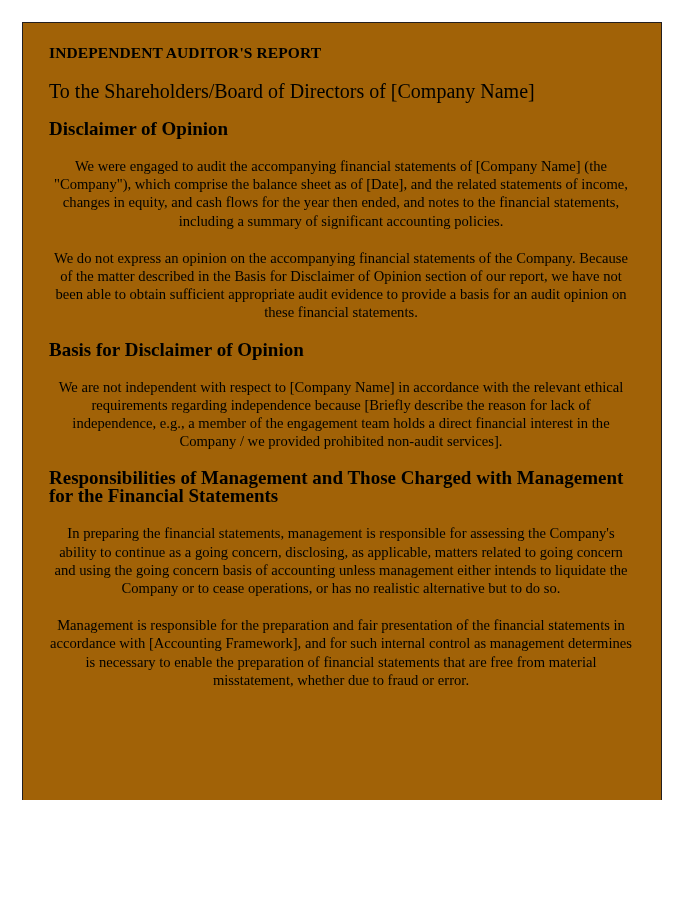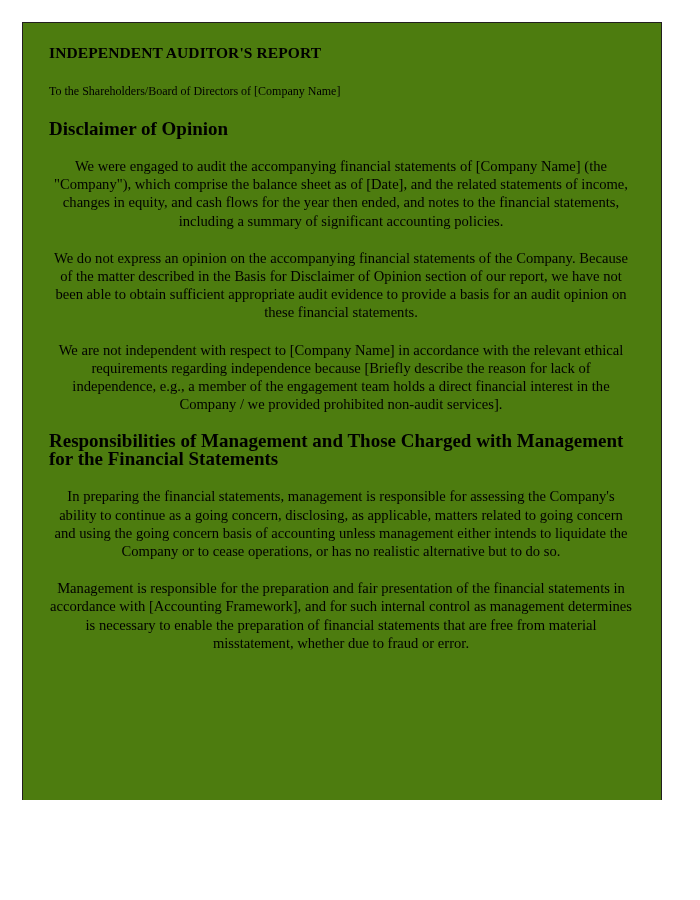--- a/index.html
+++ b/index.html
@@ -21,21 +21,21 @@
     position: absolute;
     left: 22px;
     top: 22px;
     width: 640px;
     height: 778px;
     border-left: 1.5px solid #231f20;
     border-top: 1.5px solid #231f20;
     border-right: 1.5px solid #231f20;
     border-bottom: none;
     box-sizing: border-box;
-    background: #4d7c0f;
+    background: #a16207;
     overflow: hidden;
   }
 
   .page-body {
     position: absolute;
     left: 26px;
     top: 20px;
     width: 584px;
     height: 758px;
     overflow: hidden;
@@ -43,21 +43,21 @@
 
   .doc-title {
     font-size: 15.5px;
     font-weight: bold;
     line-height: 19px;
     letter-spacing: 0.1px;
     margin: 0 0 20px 0;
   }
 
   .addressee {
-    font-size: 12px;
+    font-size: 20px;
     line-height: 18px;
     margin: 0 0 20px 0;
   }
 
   .section-heading {
     font-size: 19px;
     font-weight: bold;
     line-height: 18px;
     margin: 0 0 19px 0;
   }
@@ -84,20 +84,21 @@
   <div class="page-body">
 
     <h1 class="doc-title">INDEPENDENT AUDITOR'S REPORT</h1>
 
     <p class="addressee">To the Shareholders/Board of Directors of [Company Name]</p>
 
     <h2 class="section-heading">Disclaimer of Opinion</h2>
     <p class="body-para">We were engaged to audit the accompanying financial statements of [Company Name] (the "Company"), which comprise the balance sheet as of [Date], and the related statements of income, changes in equity, and cash flows for the year then ended, and notes to the financial statements, including a summary of significant accounting policies.</p>
     <p class="body-para">We do not express an opinion on the accompanying financial statements of the Company. Because of the matter described in the Basis for Disclaimer of Opinion section of our report, we have not been able to obtain sufficient appropriate audit evidence to provide a basis for an audit opinion on these financial statements.</p>
 
+    <h2 class="section-heading">Basis for Disclaimer of Opinion</h2>
     <p class="body-para">We are not independent with respect to [Company Name] in accordance with the relevant ethical requirements regarding independence because [Briefly describe the reason for lack of independence, e.g., a member of the engagement team holds a direct financial interest in the Company / we provided prohibited non-audit services].</p>
 
     <h2 class="section-heading two-line">Responsibilities of Management and Those Charged with Management for the Financial Statements</h2>
     <p class="body-para">In preparing the financial statements, management is responsible for assessing the Company's ability to continue as a going concern, disclosing, as applicable, matters related to going concern and using the going concern basis of accounting unless management either intends to liquidate the Company or to cease operations, or has no realistic alternative but to do so.</p>
     <p class="body-para">Management is responsible for the preparation and fair presentation of the financial statements in accordance with [Accounting Framework], and for such internal control as management determines is necessary to enable the preparation of financial statements that are free from material misstatement, whether due to fraud or error.</p>
 
 
   </div>
 </div>
 

